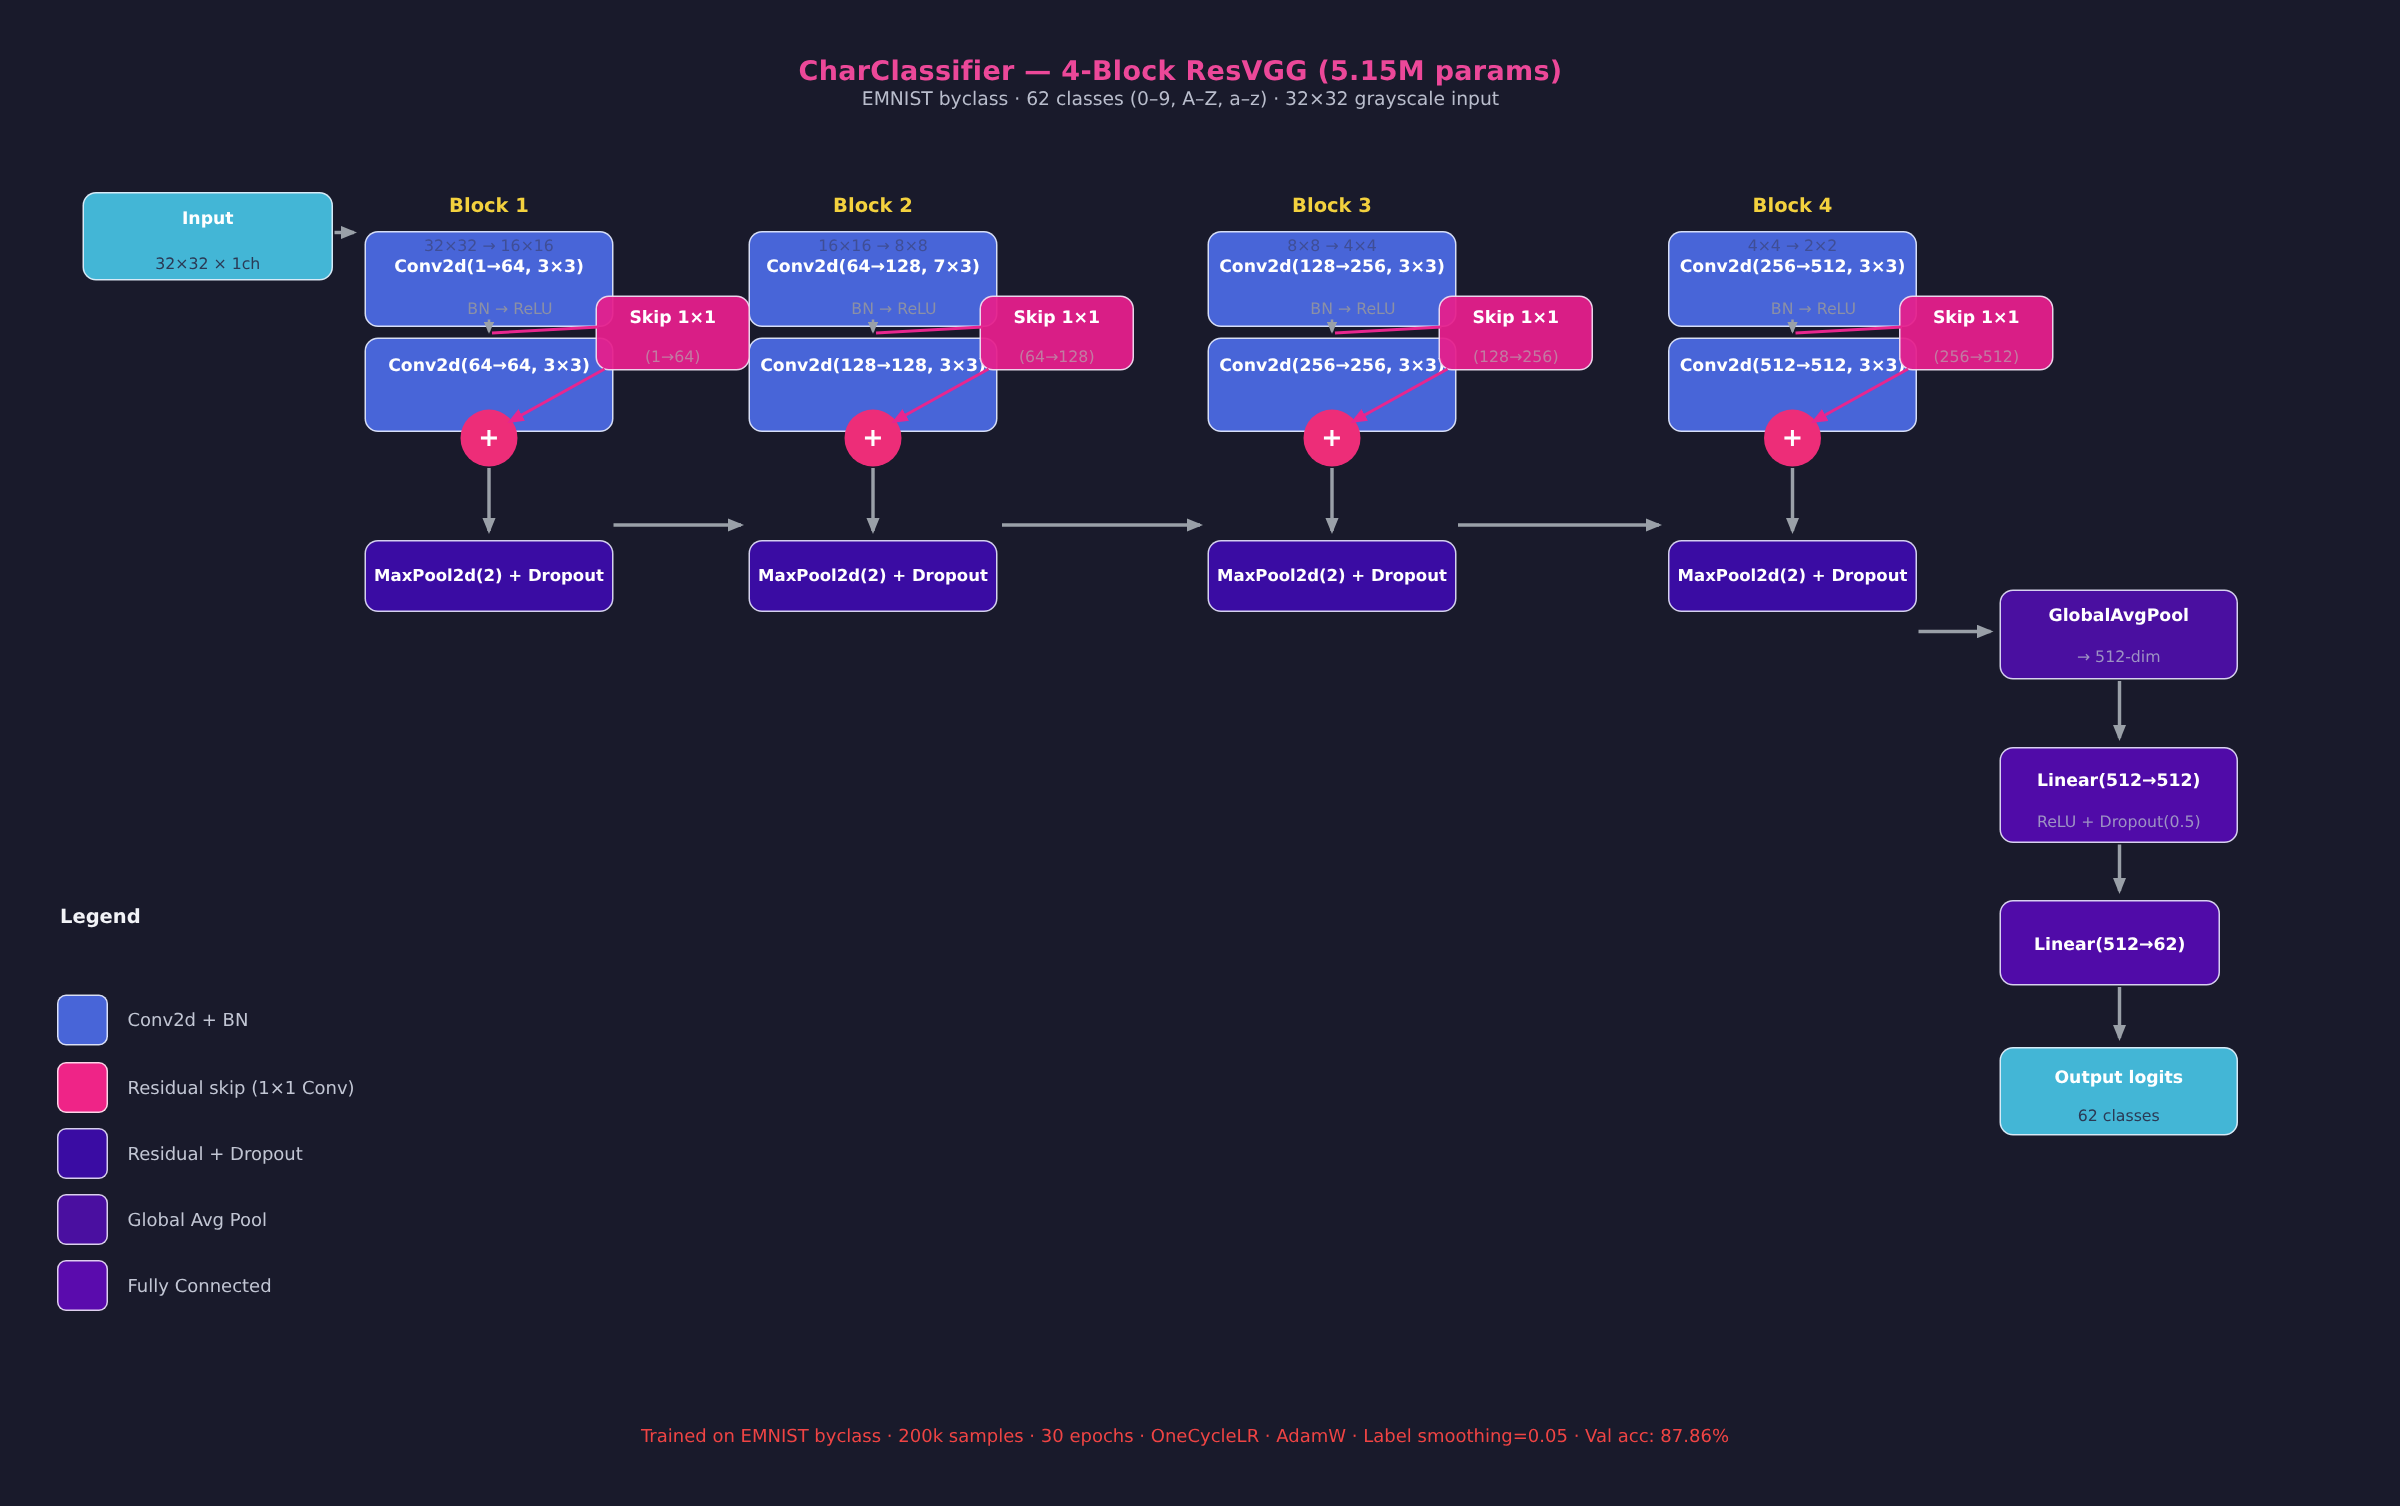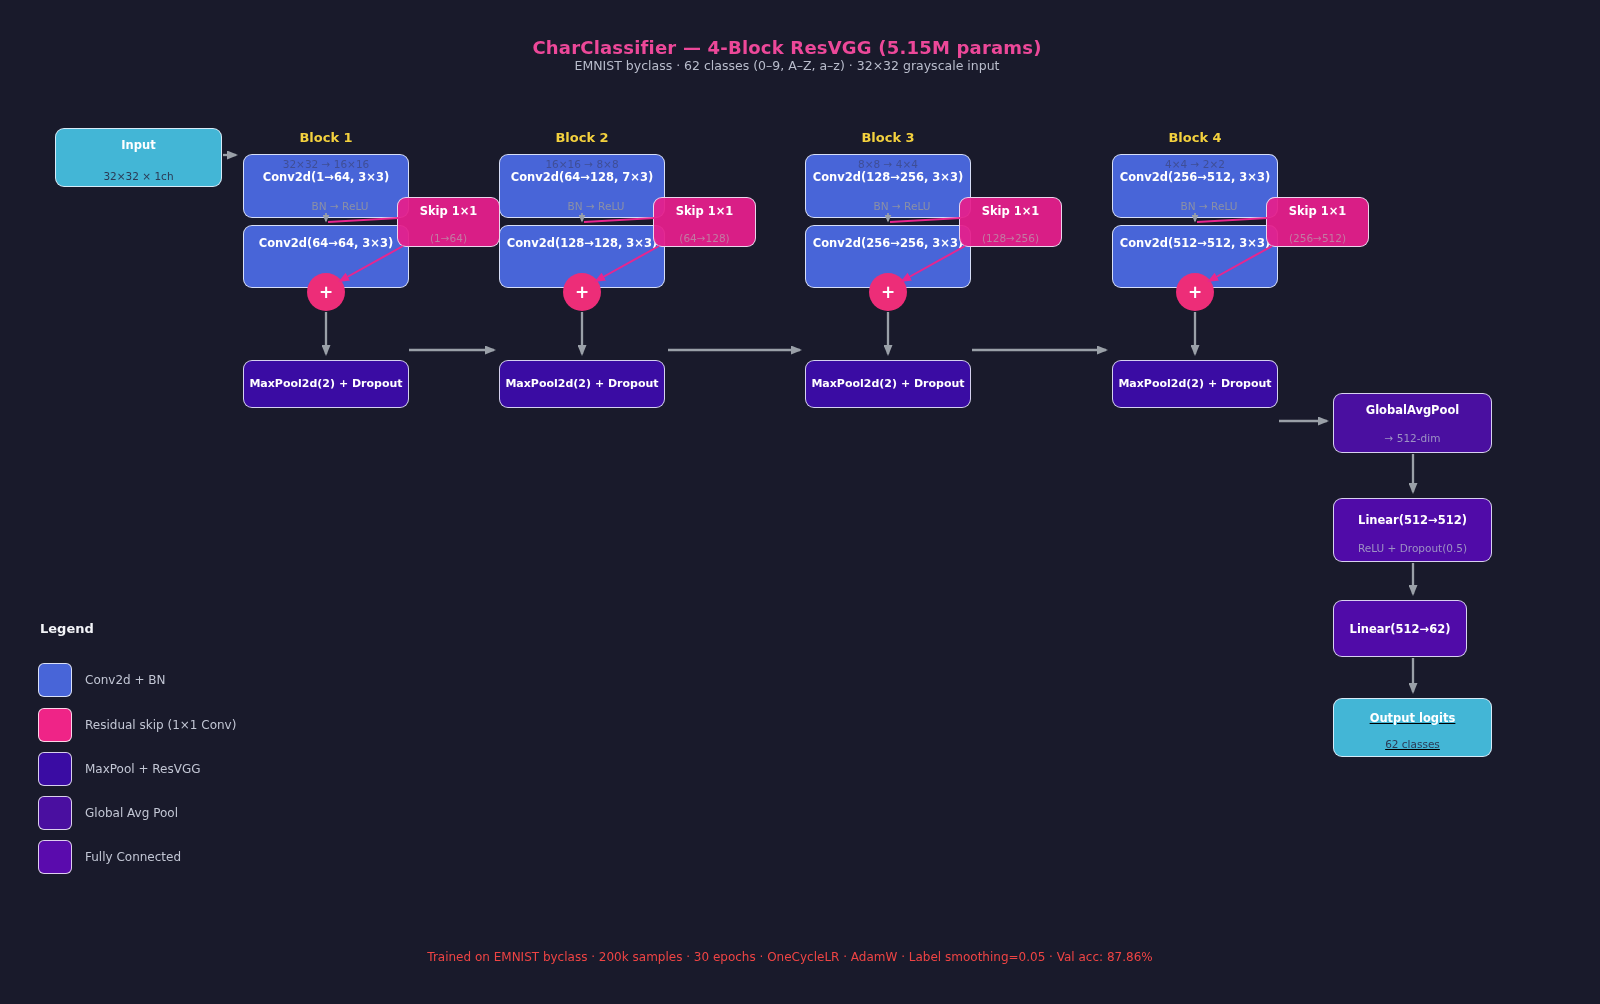--- a/index.html
+++ b/index.html
@@ -138,35 +138,35 @@
   </div>
 
   <div class="box gapbox" style="left:1333px;top:393px;width:159px;height:60px;padding-top:9px;">
     <div class="t-main">GlobalAvgPool</div>
     <div class="t-purp-sub" style="margin-top:auto;margin-bottom:8px;">→ 512-dim</div>
   </div>
   <div class="box fcbox" style="left:1333px;top:498px;width:159px;height:64px;padding-top:14px;">
     <div class="t-main">Linear(512→512)</div>
     <div class="t-purp-sub" style="margin-top:auto;margin-bottom:7px;">ReLU + Dropout(0.5)</div>
   </div>
-  <div class="box fcbox center" style="left:1333px;top:600px;width:134px;height:57px;">
+  <div class="box fcbox center" style="left:1333px;top:600px;width:147px;height:57px;">
     <div class="t-main">Linear(512→62)</div>
   </div>
-  <div class="box cyan" style="left:1333px;top:698px;width:159px;height:59px;padding-top:12px;text-decoration:underline;">
+  <div class="box cyan" style="left:1333px;top:698px;width:159px;height:59px;padding-top:12px;">
     <div class="t-main">Output logits</div>
     <div class="t-faint-dk" style="margin-top:auto;margin-bottom:6px;">62 classes</div>
   </div>
 
-  <div class="lg-title" style="left:40px;top:621px;">Legend</div>
+  <div class="lg-title" style="left:40px;top:604px;">Legend</div>
   <div class="lg-sq sw1" style="left:38px;top:663px;"></div>
   <div class="lg-lbl" style="left:85px;top:663px;">Conv2d + BN</div>
   <div class="lg-sq sw2" style="left:38px;top:708px;"></div>
   <div class="lg-lbl" style="left:85px;top:708px;">Residual skip (1×1 Conv)</div>
   <div class="lg-sq sw3" style="left:38px;top:752px;"></div>
-  <div class="lg-lbl" style="left:85px;top:752px;">MaxPool + ResVGG</div>
+  <div class="lg-lbl" style="left:85px;top:752px;">Residual + Dropout</div>
   <div class="lg-sq sw4" style="left:38px;top:796px;"></div>
   <div class="lg-lbl" style="left:85px;top:796px;">Global Avg Pool</div>
   <div class="lg-sq sw5" style="left:38px;top:840px;"></div>
   <div class="lg-lbl" style="left:85px;top:840px;">Fully Connected</div>
 
   <div class="ctr footer" style="left:790px;top:950px;">Trained on EMNIST byclass · 200k samples · 30 epochs · OneCycleLR · AdamW · Label smoothing=0.05 · Val acc: 87.86%</div>
 
   <svg id="wires" width="1600" height="1004" viewBox="0 0 1600 1004">
     <defs>
       <marker id="ag" markerUnits="userSpaceOnUse" markerWidth="11" markerHeight="9" refX="9" refY="4.5" orient="auto">

